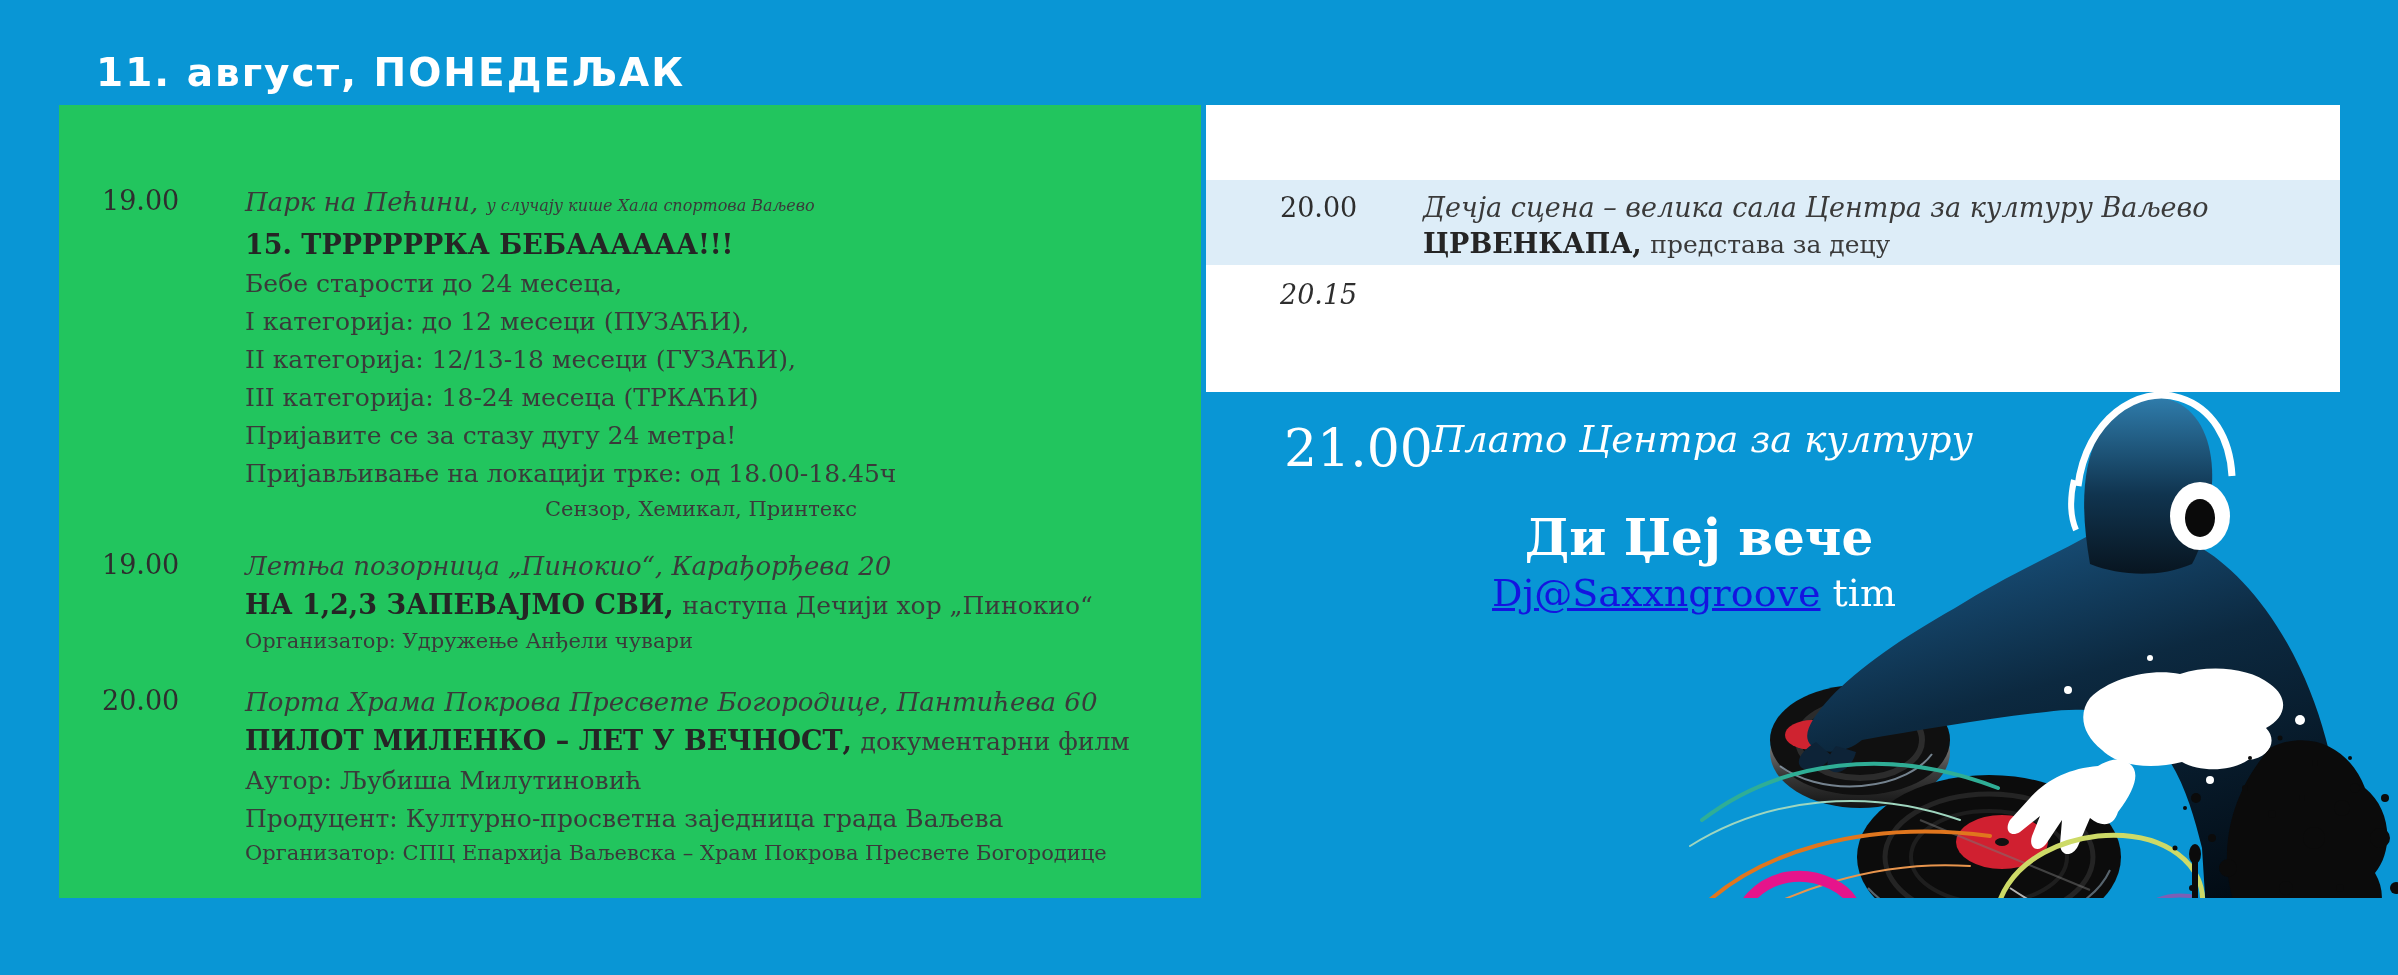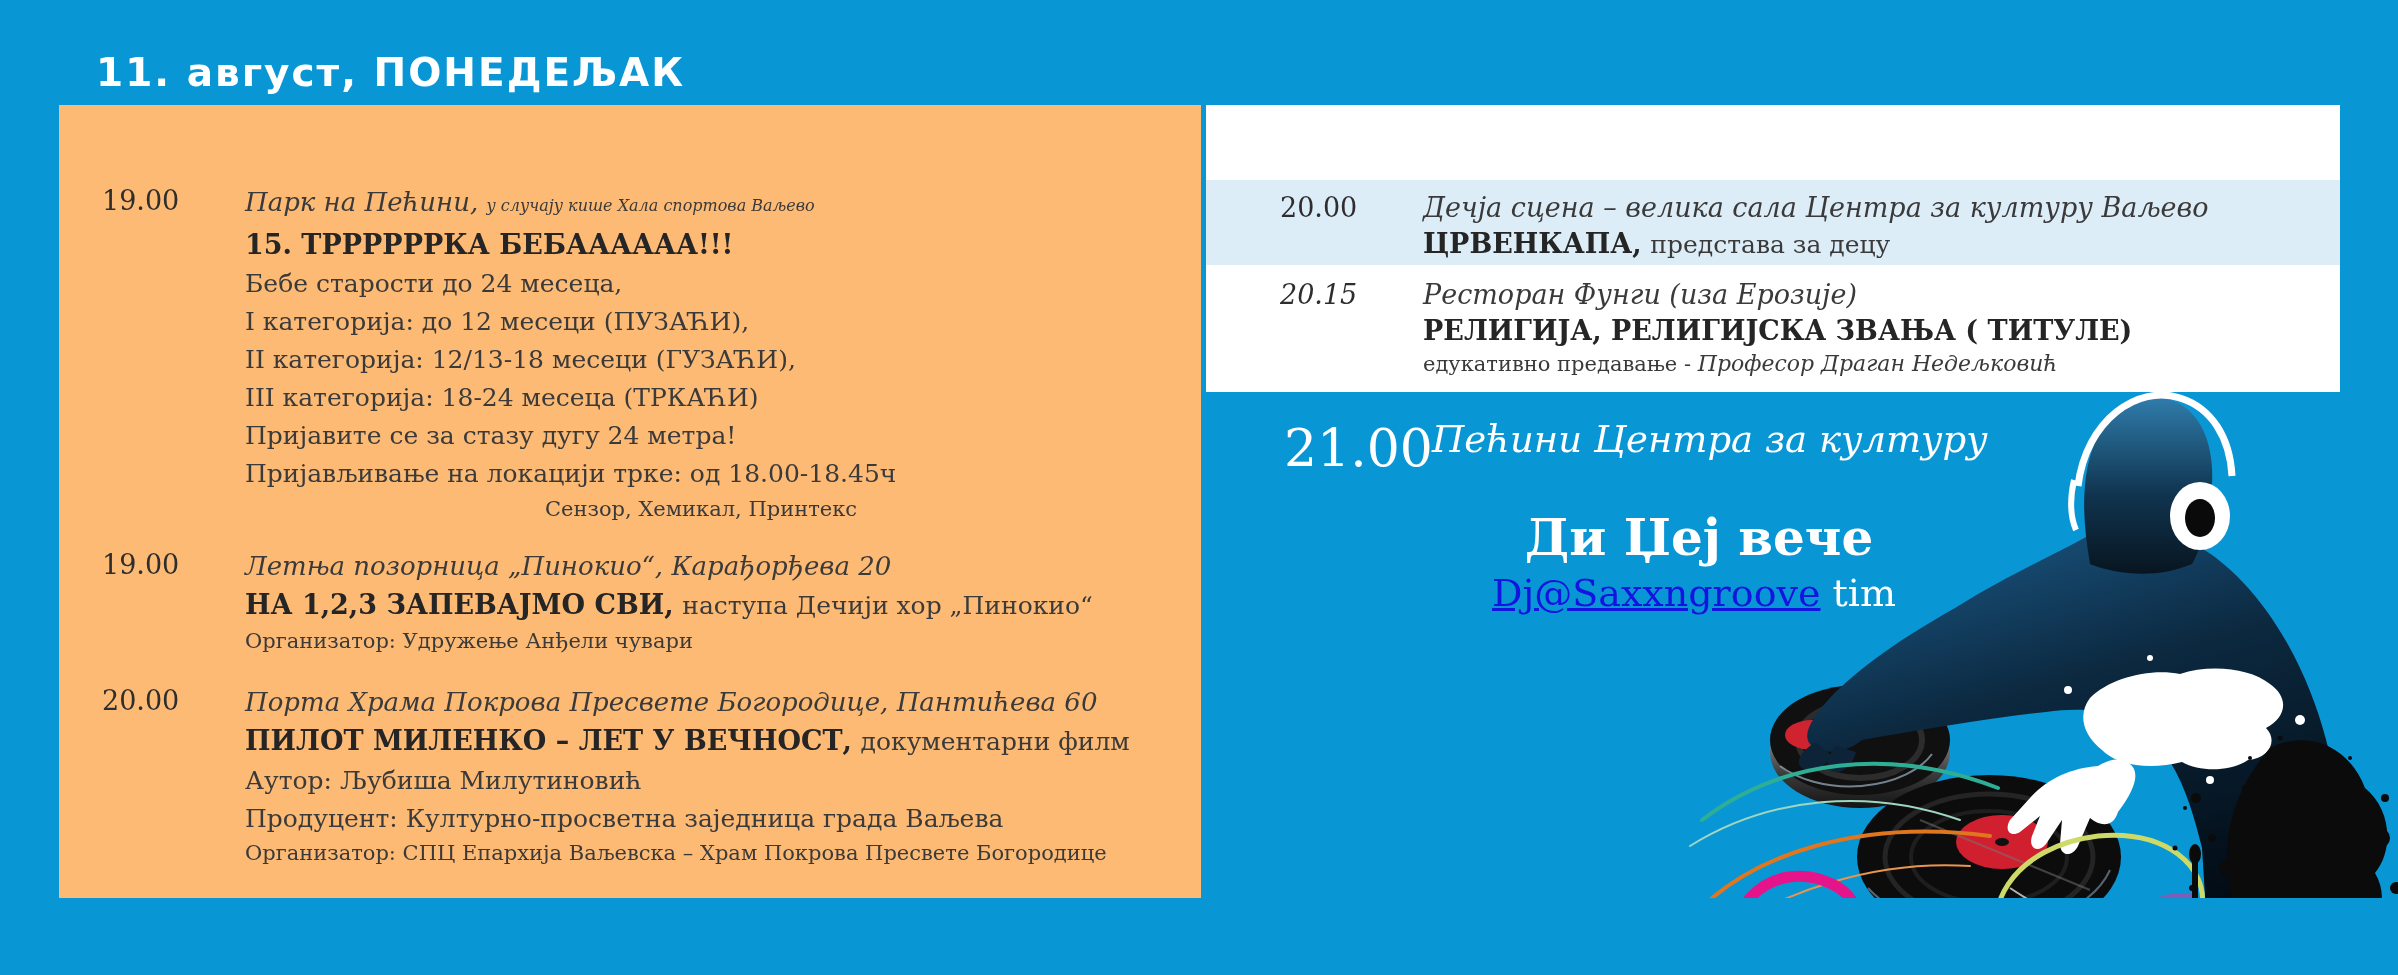--- a/index.html
+++ b/index.html
@@ -16,21 +16,21 @@
   
   .page-title{
     position:absolute;left:96px;top:50px;z-index:4;
     font-family:"DejaVu Sans", sans-serif;
     font-weight:bold;font-size:39px;letter-spacing:2px;
     color:#ffffff;white-space:nowrap;
   }
   
   .left-panel{
     position:absolute;left:59px;top:105px;width:1142px;height:817px;
-    background:#fdba74;z-index:2;
+    background:#22c55e;z-index:2;
   }
   .right-panel{
     position:absolute;left:1206px;top:105px;width:1134px;height:287px;
     background:#ffffff;z-index:2;
   }
   .event{position:absolute;left:0;width:100%;}
   .event .time{
     position:absolute;left:43px;top:2px;width:130px;
     font-size:27px;color:#2e2e2e;
   }
@@ -128,33 +128,28 @@
         <span class="time" style="top:12px;">20.00</span>
         <div class="ebody">
           <div class="loc-line">Дечја сцена – велика сала Центра за културу Ваљево</div>
           <div class="title-line"><b>ЦРВЕНКАПА,</b> <span class="title-suffix">представа за децу</span></div>
         </div>
       </article>
     </div>
 
     <article class="event event-religija">
       <span class="time time-italic">20.15</span>
-      <div class="ebody">
-        <div class="loc-line">Ресторан Фунги (иза Ерозије)</div>
-        <div class="title-line"><b>РЕЛИГИЈА, РЕЛИГИЈСКА ЗВАЊА ( ТИТУЛЕ)</b></div>
-        <div class="sub-line"><span>едукативно предавање - </span><span class="prof">Професор Драган  Недељковић</span></div>
-      </div>
     </article>
 
   </section>
 
   <section class="evening">
     <div class="evening-row">
       <span class="time-lg">21.00</span>
-      <span class="loc-lg">Пећини Центра за културу</span>
+      <span class="loc-lg">Плато Центра за културу</span>
     </div>
     <div class="dj-title">Ди Џеј вече</div>
     <div class="dj-link-line"><a class="dj-link">Dj@Saxxngroove</a><span class="dj-tim"> tim</span></div>
   </section>
 
   <svg class="dj-art" width="948" height="607" viewBox="0 0 948 607" xmlns="http://www.w3.org/2000/svg">
     <defs>
       <linearGradient id="headGrad" x1="0" y1="0" x2="0" y2="1">
         <stop offset="0" stop-color="#2f7cab"></stop>
           <stop offset="0.55" stop-color="#10344f"></stop>

